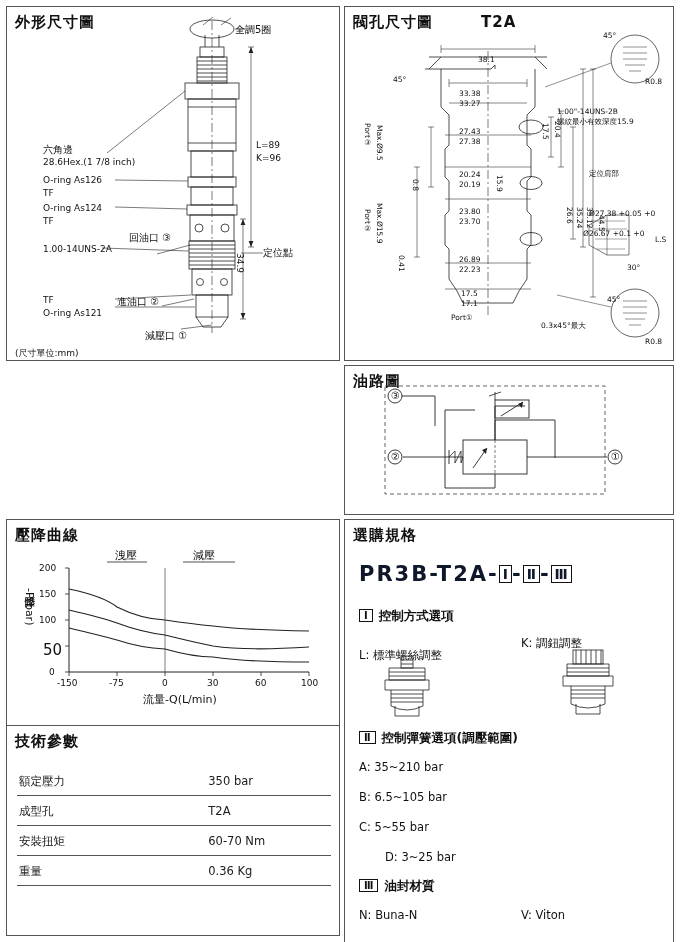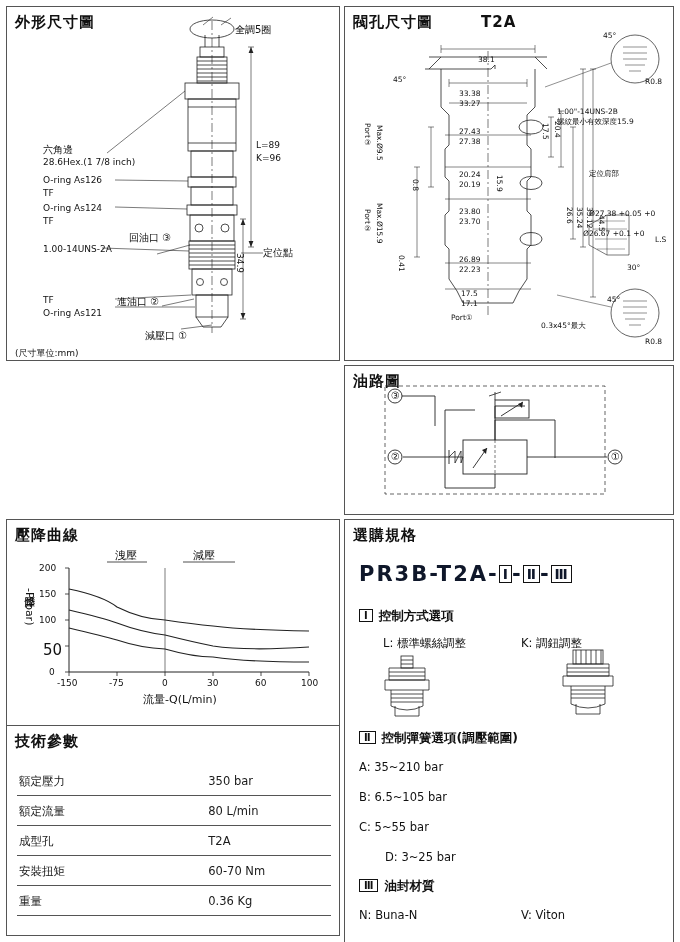--- a/index.html
+++ b/index.html
@@ -344,24 +344,20 @@
 
   <div class="panel" id="p-param">
     <div class="panel-title">技術參數</div>
     <table class="ptable">
       <tbody>
         <tr>
           <td class="k">額定壓力</td>
           <td class="v">350 bar</td>
         </tr>
         <tr>
-          <td class="k">額定流量</td>
-          <td class="v">80 L/min</td>
-        </tr>
-        <tr>
           <td class="k">成型孔</td>
           <td class="v">T2A</td>
         </tr>
         <tr>
           <td class="k">安裝扭矩</td>
           <td class="v">60-70 Nm</td>
         </tr>
         <tr>
           <td class="k">重量</td>
           <td class="v">0.36 Kg</td>
@@ -373,21 +369,21 @@
   <div class="panel" id="p-option">
     <div class="panel-title">選購規格</div>
 
     <div class="model">
       <span>PR3B-T2A-</span><span class="rn">Ⅰ</span>-<span class="rn">Ⅱ</span>-<span class="rn">Ⅲ</span>
     </div>
 
     <div class="sec-h" style="left:14px;top:88px;">
       <span class="rn">Ⅰ</span><span>控制方式選項</span>
     </div>
-    <div class="opt" style="left:14px;top:116px;margin-left:24px;">L: 標準螺絲調整</div>
+    <div class="opt" style="left:14px;top:128px;">L: 標準螺絲調整</div>
     <div class="opt" style="left:176px;top:116px;">K: 調鈕調整</div>
 
     <svg width="330" height="417" viewBox="0 0 330 417">
 
       <g stroke="#222" fill="none" stroke-width="0.8">
         <rect x="56" y="136" width="12" height="12"></rect>
         <path d="M56 140 H68 M56 144 H68"></path>
         <path d="M44 148 L80 148 L80 160 L44 160 Z"></path>
         <path d="M44 152 H80 M44 156 H80"></path>
         <path d="M40 160 L84 160 L84 170 L40 170 Z"></path>

